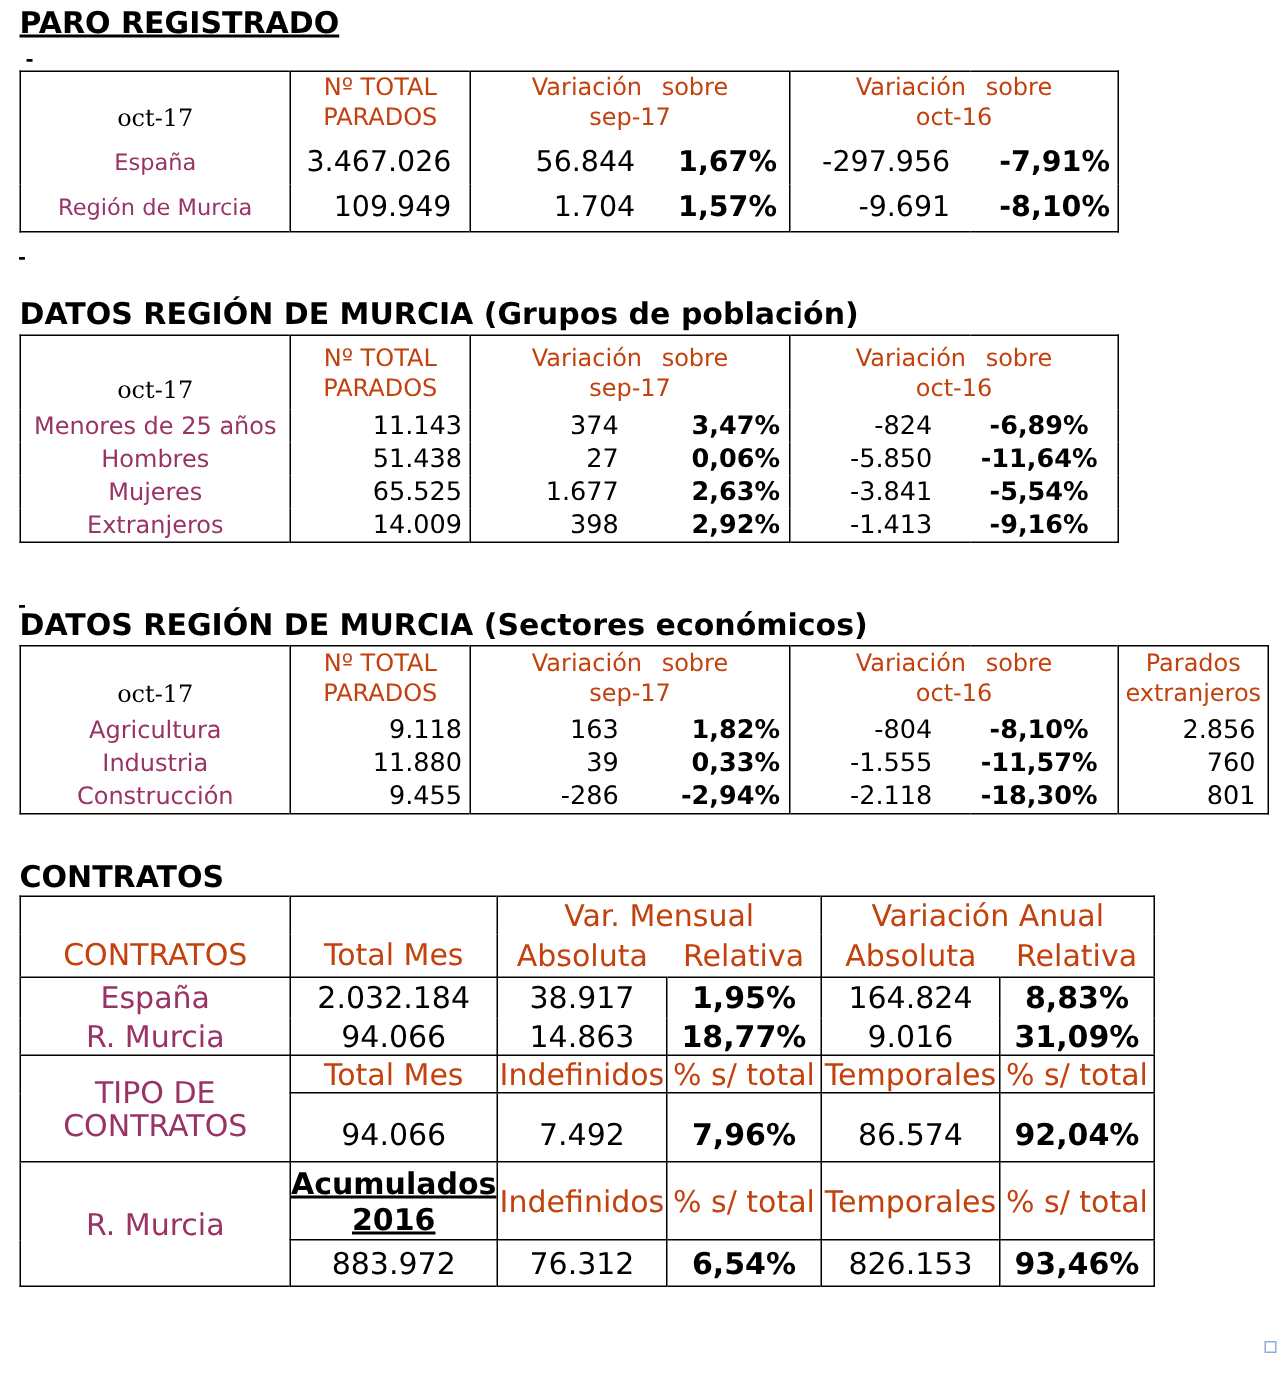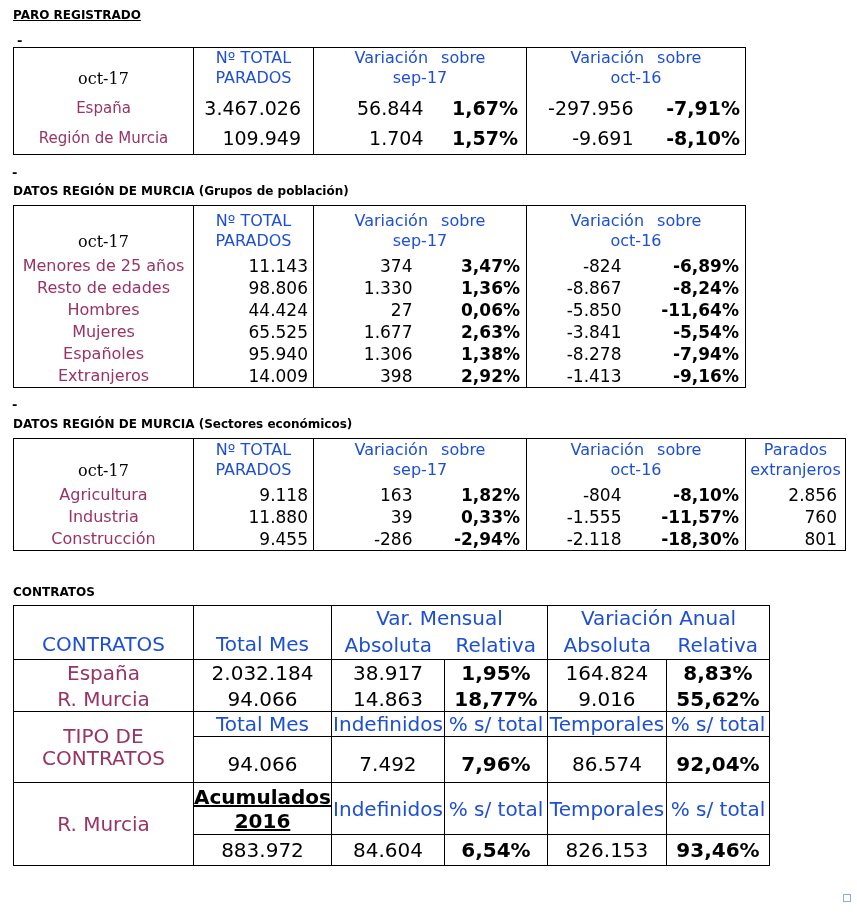--- a/index.html
+++ b/index.html
@@ -4,36 +4,36 @@
 <style>
   * { box-sizing: border-box; }
   html,body { margin:0; padding:0; background:#fff; }
   body {
     width:857px; height:916px; position:relative;
     font-family:"DejaVu Sans","Liberation Sans",sans-serif;
     color:#000; overflow:hidden;
   }
   .page { padding:5px 0 0 13px; }
 
-  h1,h2 { margin:0; font-size:12px; line-height:20px; font-weight:bold; }
+  h1,h2 { margin:0; font-size:20px; line-height:20px; font-weight:bold; }
   h1 { text-decoration:underline; }
 
   .mt-t1 { margin-top:22px; }
-  .mt-sec { margin-top:26px; }
+  .mt-sec { margin-top:44px; }
   .mt-tbl { margin-top:4px; }
   .mt-con { margin-top:31px; }
   .mt-t4 { margin-top:3px; }
 
   table { border-collapse:collapse; table-layout:fixed; }
   .tbl { border:1.5px solid #000; }
   .tbl th, .tbl td { padding:0; font-weight:normal; text-align:center; vertical-align:middle; }
   .br { border-right:1.5px solid #000; }
   .bb { border-bottom:1.5px solid #000; }
 
-  .purple { color:#1d4ed8; font-weight:bold; }
+  .purple { color:#c2410c; font-weight:bold; }
   .hline { display:block; line-height:20px; }
   .vs { word-spacing:0.5em; }
 
   
   .hrow th { vertical-align:bottom; padding-bottom:4px; font-size:16px; }
   .period { font-family:"DejaVu Serif","Liberation Serif",serif; font-size:18px; font-weight:bold; color:#000; }
 
   .lbl { color:#993366; font-weight:bold; }
 
   
@@ -47,21 +47,21 @@
   .t1 .ypct  { text-align:right; padding-right:5px;  font-weight:bold; }
 
   
   .t23 tbody tr { height:22px; }
   .t23 tbody td { font-size:17px; line-height:22px; }
   .t23 td.lbl { font-size:16px; }
   .t23 .total { text-align:right; padding-right:5px; }
   .t23 .mabs  { text-align:right; padding-right:21px; }
   .t23 .mpct  { text-align:right; padding-right:6px; font-weight:bold; }
   .t23 .yabs  { text-align:right; padding-right:25px; }
-  .t23 .ypct  { text-align:right; padding-right:6px; font-weight:bold; }
+  .t23 .ypct  { padding-right:6px; font-weight:bold; }
   .t23 .forv  { text-align:right; padding-right:8px; }
 
   
   .t4 th, .t4 td { font-size:20px; }
   .t4 .hbot { vertical-align:bottom; padding-bottom:3px; }
   .t4 .pc { font-weight:bold; }
   .t4 .vb { vertical-align:bottom; padding-bottom:6px; }
   .t4 .acum { color:#000; font-weight:bold; }
   .t4 .acum .hline { text-decoration:underline; line-height:24px; }
   .t4 .tipo .hline { line-height:22px; }
@@ -153,50 +153,34 @@
     <tbody>
       <tr>
         <td class="br lbl">Menores de 25 años</td>
         <td class="br total">11.143</td>
         <td class="mabs">374</td>
         <td class="br mpct">3,47%</td>
         <td class="yabs">-824</td>
         <td class="ypct">-6,89%</td>
       </tr>
       <tr>
-        <td class="br lbl">Resto de edades</td>
-        <td class="br total">98.806</td>
-        <td class="mabs">1.330</td>
-        <td class="br mpct">1,36%</td>
-        <td class="yabs">-8.867</td>
-        <td class="ypct">-8,24%</td>
-      </tr>
-      <tr>
         <td class="br lbl">Hombres</td>
-        <td class="br total">44.424</td>
+        <td class="br total">51.438</td>
         <td class="mabs">27</td>
         <td class="br mpct">0,06%</td>
         <td class="yabs">-5.850</td>
         <td class="ypct">-11,64%</td>
       </tr>
       <tr>
         <td class="br lbl">Mujeres</td>
         <td class="br total">65.525</td>
         <td class="mabs">1.677</td>
         <td class="br mpct">2,63%</td>
         <td class="yabs">-3.841</td>
         <td class="ypct">-5,54%</td>
-      </tr>
-      <tr>
-        <td class="br lbl">Españoles</td>
-        <td class="br total">95.940</td>
-        <td class="mabs">1.306</td>
-        <td class="br mpct">1,38%</td>
-        <td class="yabs">-8.278</td>
-        <td class="ypct">-7,94%</td>
       </tr>
       <tr>
         <td class="br lbl">Extranjeros</td>
         <td class="br total">14.009</td>
         <td class="mabs">398</td>
         <td class="br mpct">2,92%</td>
         <td class="yabs">-1.413</td>
         <td class="ypct">-9,16%</td>
       </tr>
     </tbody>
@@ -297,21 +281,21 @@
         <td class="br pc">1,95%</td>
         <td class="br">164.824</td>
         <td class="pc">8,83%</td>
       </tr>
       <tr style="height:22px">
         <td class="br bb lbl">R. Murcia</td>
         <td class="br bb">94.066</td>
         <td class="br bb">14.863</td>
         <td class="br bb pc">18,77%</td>
         <td class="br bb">9.016</td>
-        <td class="bb pc">55,62%</td>
+        <td class="bb pc">31,09%</td>
       </tr>
       <tr style="height:22px">
         <td class="br bb lbl tipo" rowspan="2">
           <span class="hline">TIPO DE</span>
           <span class="hline">CONTRATOS</span>
         </td>
         <th class="br bb purple">Total Mes</th>
         <th class="br bb purple">Indefinidos</th>
         <th class="br bb purple">% s/ total</th>
         <th class="br bb purple">Temporales</th>
@@ -330,21 +314,21 @@
           <span class="hline">Acumulados</span>
           <span class="hline">2016</span>
         </th>
         <th class="br bb purple">Indefinidos</th>
         <th class="br bb purple">% s/ total</th>
         <th class="br bb purple">Temporales</th>
         <th class="bb purple">% s/ total</th>
       </tr>
       <tr style="height:31px">
         <td class="br">883.972</td>
-        <td class="br">84.604</td>
+        <td class="br">76.312</td>
         <td class="br pc">6,54%</td>
         <td class="br">826.153</td>
         <td class="pc">93,46%</td>
       </tr>
     </tbody>
   </table>
 
 </div>
 
 <div class="dash" style="left:17px; top:38px;">-</div>

